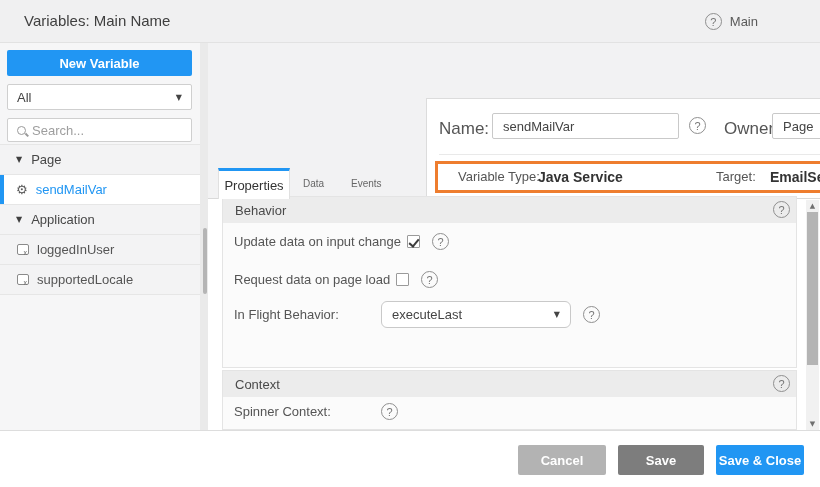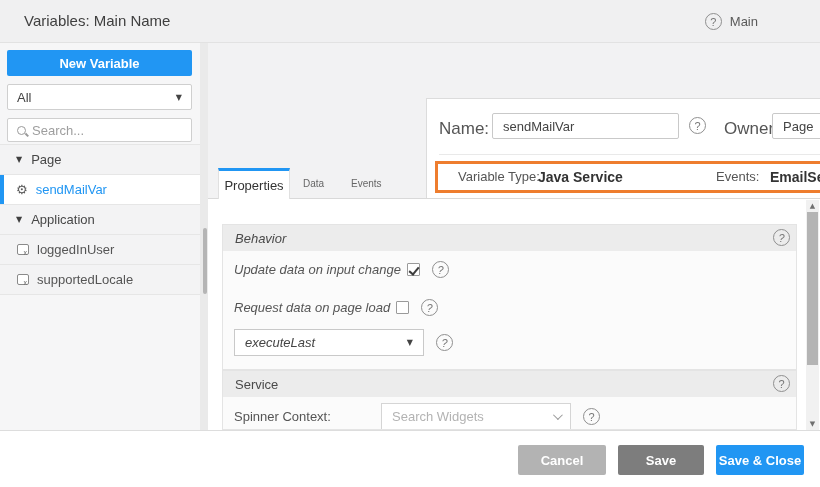--- a/index.html
+++ b/index.html
@@ -95,39 +95,39 @@
     border-right:1px solid #e0e0e0; display:flex; align-items:center; justify-content:center;
     font-size:13px; color:#333; cursor:pointer; z-index:2; }
   .tab-plain { position:absolute; top:0; height:31px; line-height:31px; font-size:10px;
     color:#666; cursor:pointer; }
   .tab-data { left:95px; }
   .tab-events { left:143px; }
 
   
   .panel { position:absolute; left:222px; width:575px; background:#fbfbfb;
     border:1px solid #e4e4e4; overflow:hidden; }
-  .panel-behavior { top:224px; height:146px;font-style:italic; }
+  .panel-behavior { top:196px; height:172px; }
   .panel-spinner { top:370px; height:60px; }
   .phead { position:relative; height:26px; background:#ececec; display:flex;
     align-items:center; font-size:13px; color:#4a4a4a; padding-left:12px; }
   .phead .qicon { position:absolute; right:6px; top:4px; cursor:pointer; }
   .prow { position:absolute; left:11px; display:flex; align-items:center; font-size:13px;
     color:#555; }
   .row-gap6 { gap:6px;text-align:right; } .row-gap12 { gap:12px; }
   .flabel { width:135px; flex:0 0 auto; }
 
   .cbox { position:relative; width:13px; height:13px; border:1px solid #9a9a9a;
     border-radius:1px; background:#fff; cursor:pointer; flex:0 0 auto; }
   .cbox.checked::after { content:""; position:absolute; left:3.5px; top:0.5px; width:4px;
     height:8px; border-right:2px solid #3c3c3c; border-bottom:2px solid #3c3c3c;
     transform:rotate(40deg); }
   .q-after { margin-left:6px; cursor:pointer; }
 
   .psel { width:190px; height:27px; background:#fff; border:1px solid #c9c9c9;
-    border-radius:0; display:flex; align-items:center; justify-content:space-between;
+    border-radius:6px; display:flex; align-items:center; justify-content:space-between;
     padding:0 10px; font-size:13px; color:#444; cursor:pointer; flex:0 0 auto; }
   .psel.placeholder { color:#b3b3b3; border-color:#d5d5d5; }
   .chev { width:7px; height:7px; border-right:1.5px solid #999; border-bottom:1.5px solid #999;
     transform:rotate(45deg) translateY(-2px); }
 
   
   .scrollbar { position:absolute; left:806px; top:200px; width:13px; height:230px;
     background:#f1f1f1; }
   .sb-arrow { position:absolute; left:0; width:13px; height:12px; text-align:center;
     font-size:7px; color:#707070; line-height:12px; cursor:pointer;
@@ -208,21 +208,21 @@
       <div class="owner-select">
         <span>Page</span>
 
       </div>
 
       <div class="card-hr"></div>
 
       <div class="orange-box">
         <span class="ob-label" style="left:20px">Variable Type:</span>
         <span class="ob-value" style="left:100px">Java Service</span>
-        <span class="ob-label" style="left:278px">Events:</span>
+        <span class="ob-label" style="left:278px">Target:</span>
         <span class="ob-value" style="left:332px">EmailService/sendEmail</span>
       </div>
     </div>
   </div>
 
   <div class="tabbar">
     <div class="tab-active">
       <span>Properties</span>
     </div>
     <div class="tab-plain tab-data">Data</div>
@@ -238,39 +238,36 @@
       <span>Update data on input change</span>
       <span class="cbox checked"></span>
       <span class="qicon q-after">?</span>
     </div>
     <div class="prow row-gap6" style="top:74px">
       <span>Request data on page load</span>
       <span class="cbox"></span>
       <span class="qicon q-after">?</span>
     </div>
     <div class="prow row-gap12" style="top:104px">
+      <span class="flabel">In Flight Behavior:</span>
       <div class="psel">
         <span>executeLast</span>
         <span class="dd-caret">▼</span>
       </div>
       <span class="qicon">?</span>
     </div>
   </div>
 
   <div class="panel panel-spinner">
     <div class="phead">
-      <span>Service</span>
+      <span>Context</span>
       <span class="qicon">?</span>
     </div>
     <div class="prow row-gap12" style="top:32px">
       <span class="flabel">Spinner Context:</span>
-      <div class="psel placeholder">
-        <span>Search Widgets</span>
-        <span class="chev"></span>
-      </div>
       <span class="qicon">?</span>
     </div>
   </div>
 
   <div class="scrollbar">
     <div class="sb-arrow sb-up">▲</div>
     <div class="sb-thumb"></div>
     <div class="sb-arrow sb-down">▼</div>
   </div>
 

